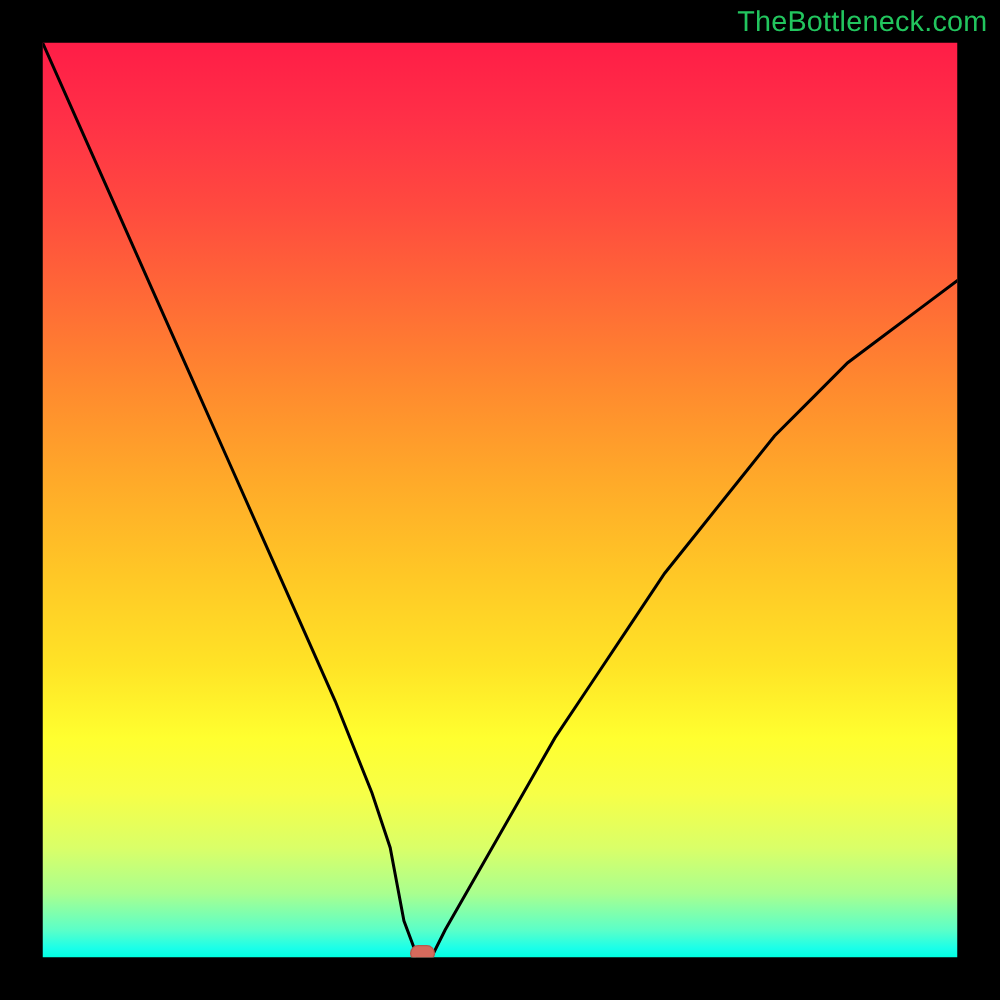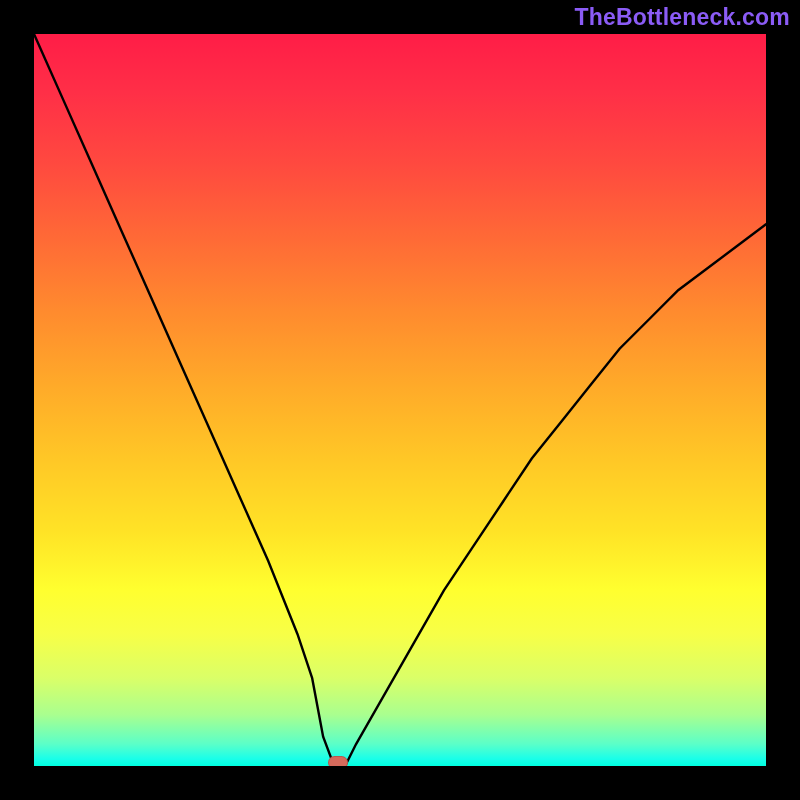--- a/index.html
+++ b/index.html
@@ -16,24 +16,24 @@
     left: 0;
     top: 0;
     width: 800px;
     height: 800px;
     background: #000;
   }
   .attribution {
     position: absolute;
     top: 4px;
     right: 10px;
-    color: #8b5cf6;
+    color: #22c55e;
     font-size: 23px;
     letter-spacing: 0.2px;
-    font-weight: 700;
+    font-weight: 400;
   }
   .plot-area {
     position: absolute;
     left: 34px;
     top: 34px;
     width: 732px;
     height: 732px;
     overflow: hidden;
   }
   .gradient-bg {

